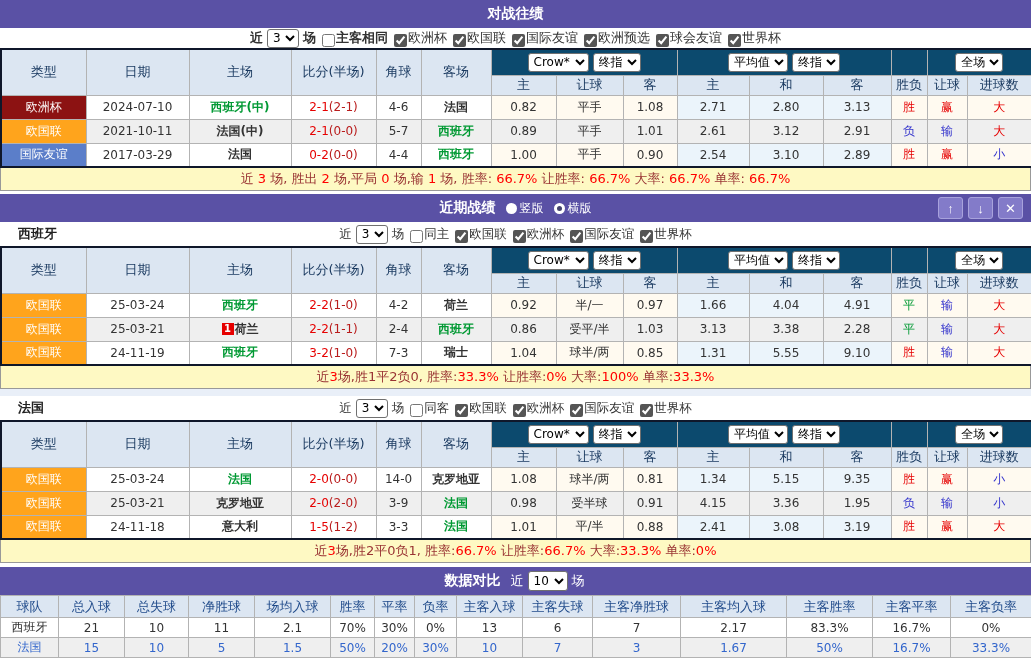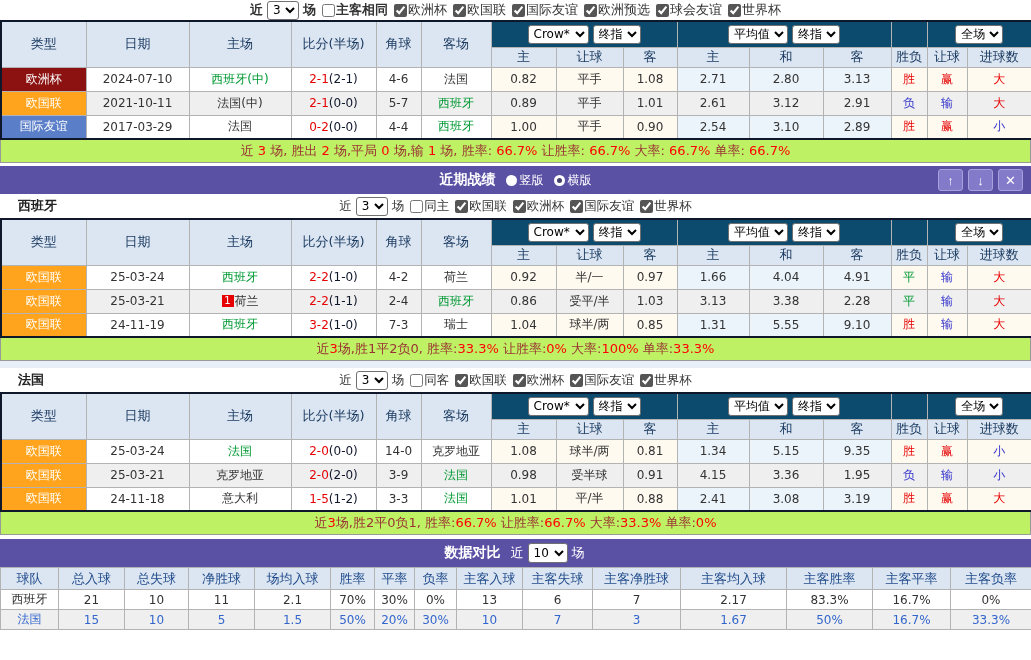--- a/index.html
+++ b/index.html
@@ -12,21 +12,21 @@
     background: #5A51A5; color: #fff; height: 28px;
     display: flex; align-items: center; justify-content: center;
     position: relative; font-size: 14px;
   }
   .sec-title { font-weight: bold; font-size: 14px; }
   .filter-row {
     height: 20px; display: flex; align-items: center; justify-content: center;
     font-size: 13px; gap: 2px;
   }
   .filter-row b, .team-filter b { font-weight: bold; }
-  .chk { display: inline-flex; align-items: center; }
+  .chk { display: inline-flex; align-items: flex-end; }
   input[type="checkbox"] { width: 13px; height: 13px; margin: 0 1px 0 4px; accent-color: #555; }
   select {
     font-family: inherit; font-size: 12px; height: 19px;
     border: 1px solid #707070; border-radius: 3px; background: #fff; color: #000;
     margin: 0 2px; padding: 0 1px;
   }
   table { border-collapse: collapse; table-layout: fixed; width: 1031px; }
   .grid th, .grid td {
     border: 1px solid #b3b3b3; text-align: center;
     overflow: hidden; white-space: nowrap;
@@ -40,31 +40,31 @@
   td.ca, td.cc { background: #FFFAF0; }
   td.cb { background: #EBF4FB; margin-left: 26px; }
   tr.alt td { background: #EFEFEF; }
   td.type[data-badge="euro"]     { background: #8C1212; color: #fff; }
   td.type[data-badge="nations"]  { background: #FFA41C; color: #fff; }
   td.type[data-badge="friendly"] { background: #5B7EC9; color: #fff; }
   [data-c="green"] { color: #009933; }
   [data-c="red"]   { color: #E60000; }
   [data-c="blue"]  { color: #3333CC; }
   .sc { color: #E60000; }
-  .half { color: #0f172a; }
-  .team { cursor: pointer; }
+  .half { color: #b91c1c; }
+  .team { cursor: pointer; font-weight: bold; }
   .rank {
     display: inline-block; background: #E60000; color: #fff;
     font-size: 10px; width: 12px; height: 12px; line-height: 12px;
     text-align: center; margin-right: 1px; vertical-align: 1px;
   }
   .rank:empty { display: none; }
   .summary {
     border: 1px solid #999; border-top: none; height: 23px; line-height: 22px;
-    text-align: center; font-size: 13px; background: #bef264;
+    text-align: center; font-size: 13px; background: #fef9c3;
   }
   .s0 { color: #993333; }
   .s1 { color: #FF0000; }
   .gap3 { height: 3px; } .gap4 { height: 4px; }
   .band { height: 7px; background: #E9EFF8; }
   .hdr-btns { position: absolute; right: 8px; top: 3px; display: flex; gap: 5px; }
   .hdr-btns button {
     width: 25px; height: 22px; background: #837BC9; border: 1px solid #A8A2DC;
     color: #fff; font-size: 13px; border-radius: 3px; cursor: pointer; line-height: 1;
   }
@@ -85,20 +85,23 @@
   .cmp th { background: #DCE6F2; color: #1F4A8A; height: 22px; font-weight: normal; font-size: 13px; }
   .cmp td { height: 20px; background: #fff; font-size: 12px; color: #333; }
   .cmp tr.r1 td { background: #EFEFEF; color: #3366CC; }
   .hdr-near { font-size: 13px; font-weight: normal; margin: 0 2px; }
   .cmp-select { height: 20px; }
 </style>
 </head>
 <body>
 
 <section>
+  <div class="sec-header">
+    <span class="sec-title">对战往绩</span>
+  </div>
   <div class="filter-row">
     <b>近</b>
     <select><option>3</option></select>
     <b>场</b>
     <label class="chk">
         <input type="checkbox" style="">
         <b>主客相同</b>
       </label>
     <label class="chk">
         <input type="checkbox" checked="" style="">

